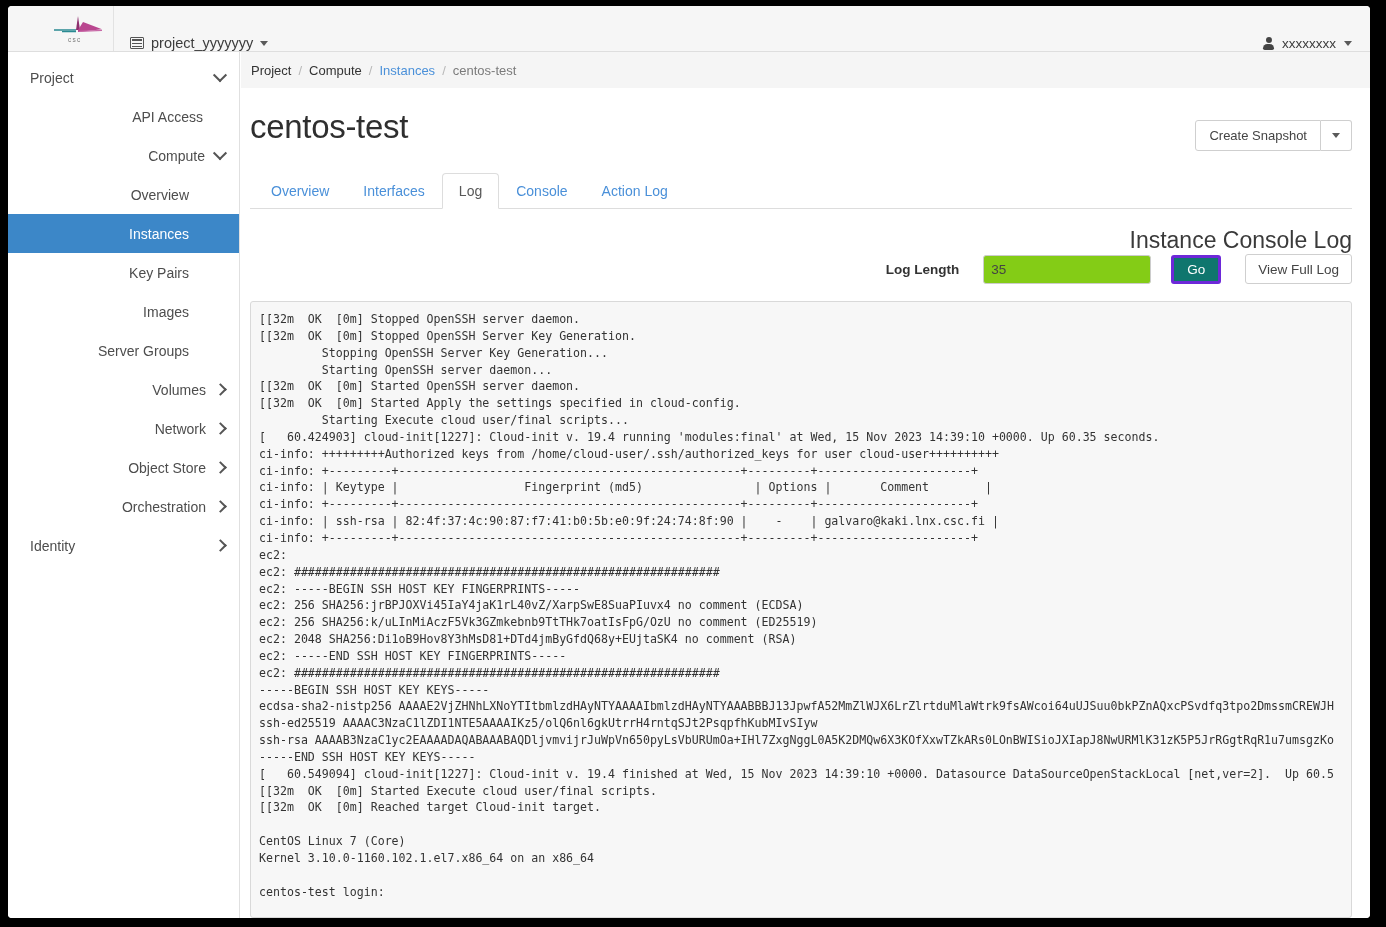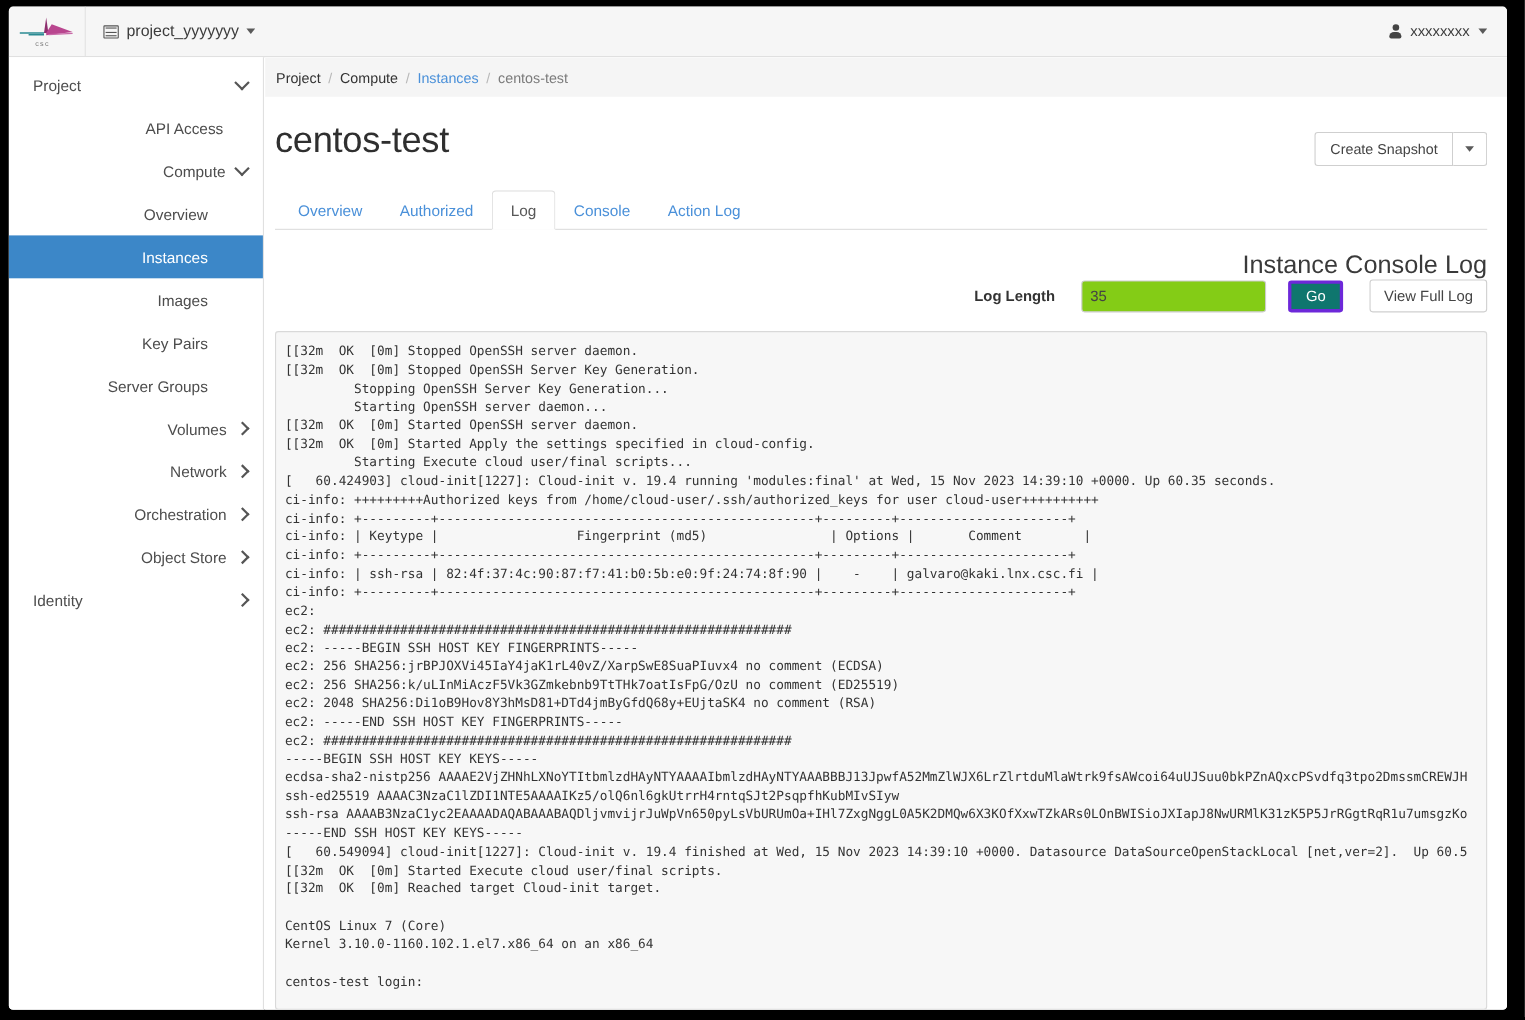--- a/index.html
+++ b/index.html
@@ -20,21 +20,21 @@
     border-radius: 4px;
     overflow: hidden;
   }
 
   
   .navbar {
     position: absolute; left: 0; top: 0;
     width: 1362px; height: 46px;
     background: #f6f6f6;
     border-bottom: 1px solid #dedede;
-    display: flex; align-items: center;
+    display: flex; align-items: flex-end; padding-left: 36px;
   }
   .brand {
     width: 70px; height: 45px;
     display: flex; align-items: center; justify-content: center;
     border-right: 1px solid #e2e2e2;
     position: relative;
   }
   .logo-svg { display:block; }
   .project-switcher {
     display: flex; align-items: center;
@@ -319,45 +319,45 @@
       </div>
       <div class="nav-item lvl2">
         <span class="lbl">Overview</span>
         <span class="spacer-slot"></span>
       </div>
       <div class="nav-item lvl2 active">
         <span class="lbl">Instances</span>
         <span class="spacer-slot"></span>
       </div>
       <div class="nav-item lvl2">
+        <span class="lbl">Key Pairs</span>
+        <span class="spacer-slot"></span>
+      </div>
+      <div class="nav-item lvl2">
         <span class="lbl">Images</span>
-        <span class="spacer-slot"></span>
-      </div>
-      <div class="nav-item lvl2">
-        <span class="lbl">Key Pairs</span>
         <span class="spacer-slot"></span>
       </div>
       <div class="nav-item lvl2">
         <span class="lbl">Server Groups</span>
         <span class="spacer-slot"></span>
       </div>
       <div class="nav-item lvl1">
         <span class="lbl">Volumes</span>
         <span class="chev-right"></span>
       </div>
       <div class="nav-item lvl1">
         <span class="lbl">Network</span>
         <span class="chev-right"></span>
       </div>
       <div class="nav-item lvl1">
+        <span class="lbl">Object Store</span>
+        <span class="chev-right"></span>
+      </div>
+      <div class="nav-item lvl1">
         <span class="lbl">Orchestration</span>
-        <span class="chev-right"></span>
-      </div>
-      <div class="nav-item lvl1">
-        <span class="lbl">Object Store</span>
         <span class="chev-right"></span>
       </div>
       <div class="nav-item lvl0">
         <span class="lbl">Identity</span>
         <span class="chev-right"></span>
       </div>
     </div>
 
   <div class="main">
 
@@ -376,21 +376,21 @@
       <div class="btn-group">
         <button class="btn btn-split-main">Create Snapshot</button>
         <button class="btn btn-split-toggle">
           <span class="caret"></span>
         </button>
       </div>
     </div>
 
     <div class="tabs" id="tabs">
         <div class="tab">Overview</div>
-        <div class="tab">Authorized</div>
+        <div class="tab">Interfaces</div>
         <div class="tab active">Log</div>
         <div class="tab">Console</div>
         <div class="tab">Action Log</div>
       </div>
 
     <div class="section-head">
       <h2 class="section-title">Instance Console Log</h2>
       <div class="loglen-form">
         <span class="loglen-label">Log Length</span>
         <input class="loglen-input" type="text" value="35" style="">

